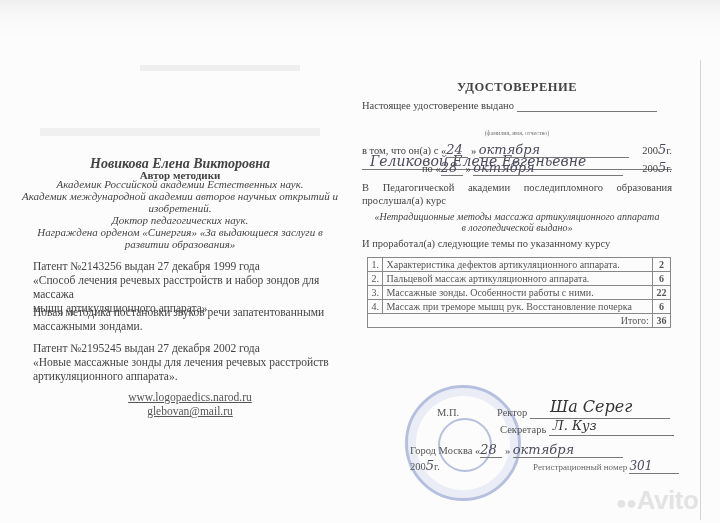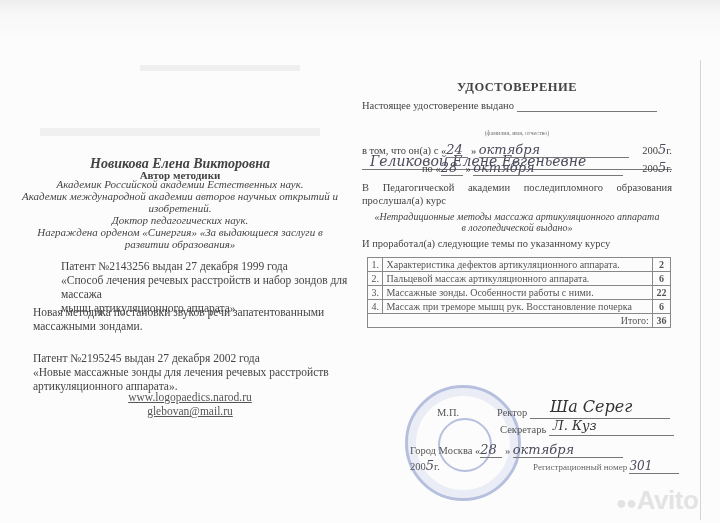--- a/index.html
+++ b/index.html
@@ -39,30 +39,30 @@
   <div class="p center" style="left:0;top:140px;width:360px;font-weight:bold;font-size:11px;margin-top:28px;">Автор методики</div>
   <div class="p center it" style="left:0;top:157px;width:360px;font-weight:bold;font-size:14px;">Новикова Елена Викторовна</div>
   <div class="p center it" style="left:0;top:178px;width:360px;font-size:11px;line-height:12px;">
     <div>Академик Российской академии Естественных наук.</div>
     <div>Академик международной академии авторов научных открытий и</div>
     <div>изобретений.</div>
     <div>Доктор педагогических наук.</div>
     <div>Награждена орденом «Синергия» «За выдающиеся заслуги в</div>
     <div>развитии образования»</div>
   </div>
-  <div class="p" style="left:33px;top:259px;width:330px;margin-left:28px;">
+  <div class="p" style="left:33px;top:259px;width:330px;">
     <div>Патент №2143256 выдан 27 декабря 1999 года</div>
     <div>«Способ лечения речевых расстройств и набор зондов для массажа</div>
     <div>мышц артикуляционного аппарата»</div>
   </div>
   <div class="p" style="left:33px;top:305px;width:330px;">
     <div>Новая методика постановки звуков речи запатентованными</div>
     <div>массажными зондами.</div>
   </div>
-  <div class="p" style="left:33px;top:351px;width:330px;">
+  <div class="p" style="left:33px;top:341px;width:330px;">
     <div>Патент №2195245 выдан 27 декабря 2002 года</div>
     <div>«Новые массажные зонды для лечения речевых расстройств</div>
     <div>артикуляционного аппарата».</div>
   </div>
   <div class="p center" style="left:0;top:390px;width:380px;">
     <div class="link">www.logopaedics.narod.ru</div>
     <div class="link">glebovan@mail.ru</div>
   </div>
 </div>
 

